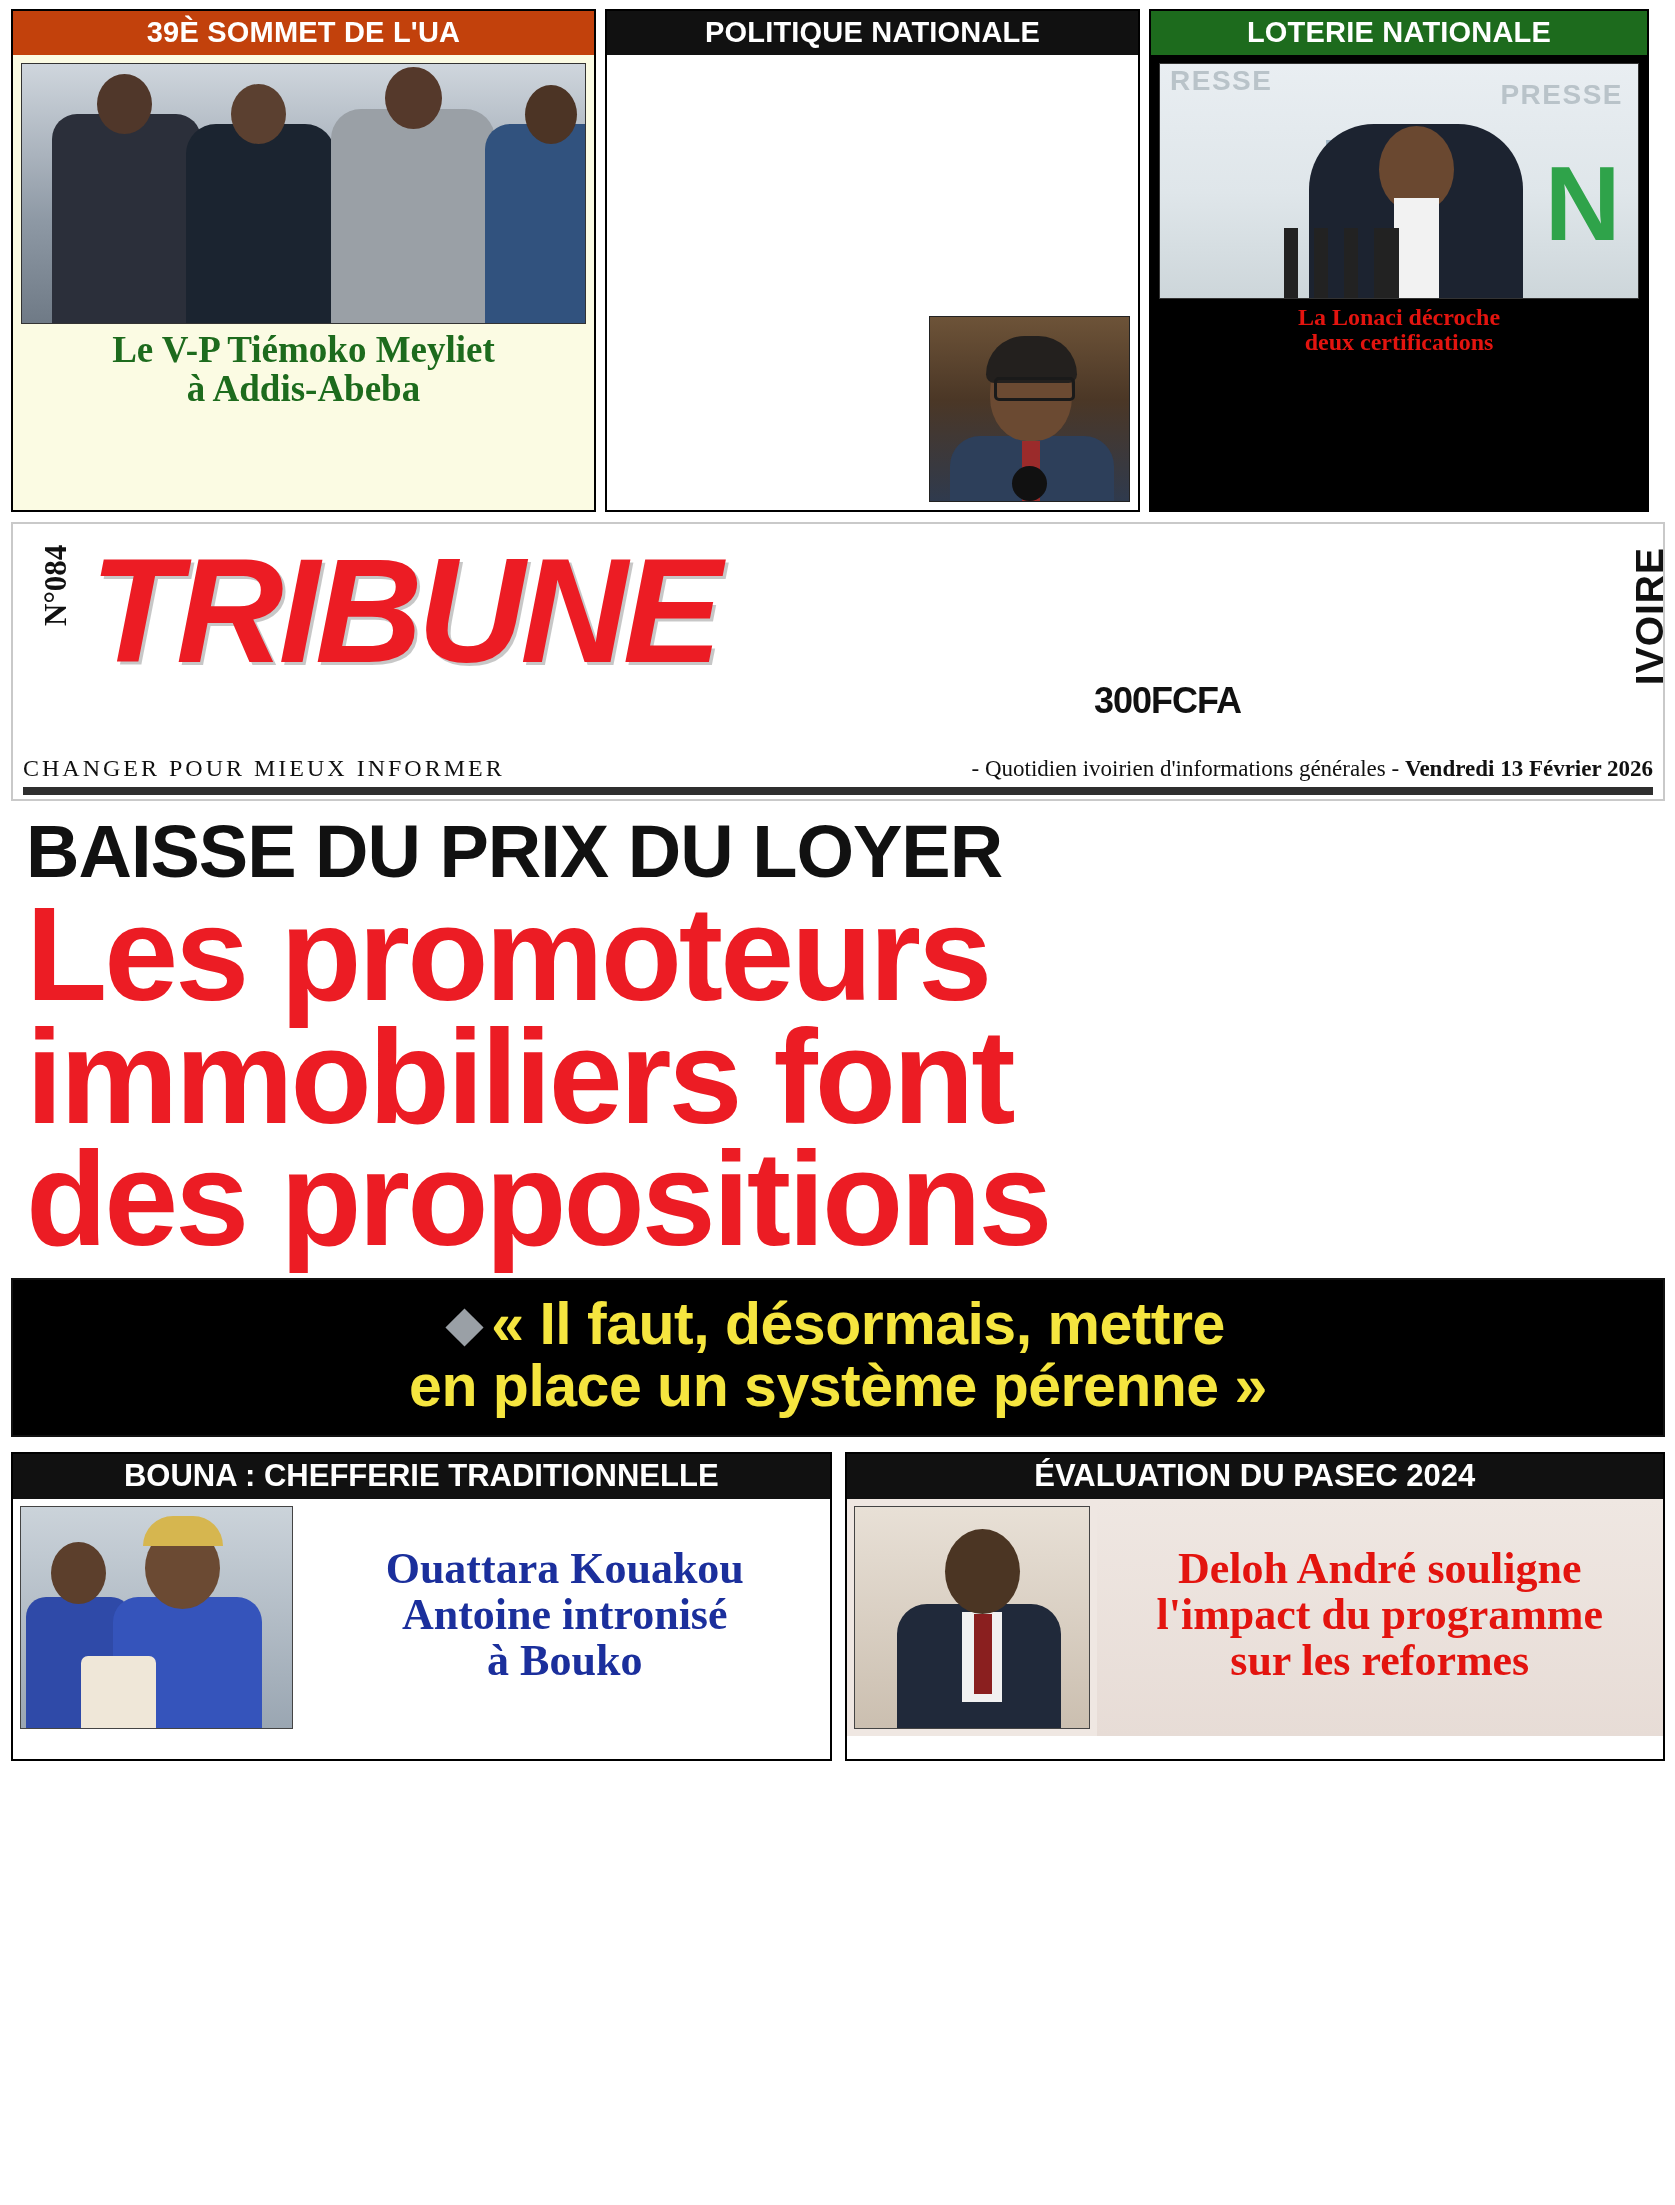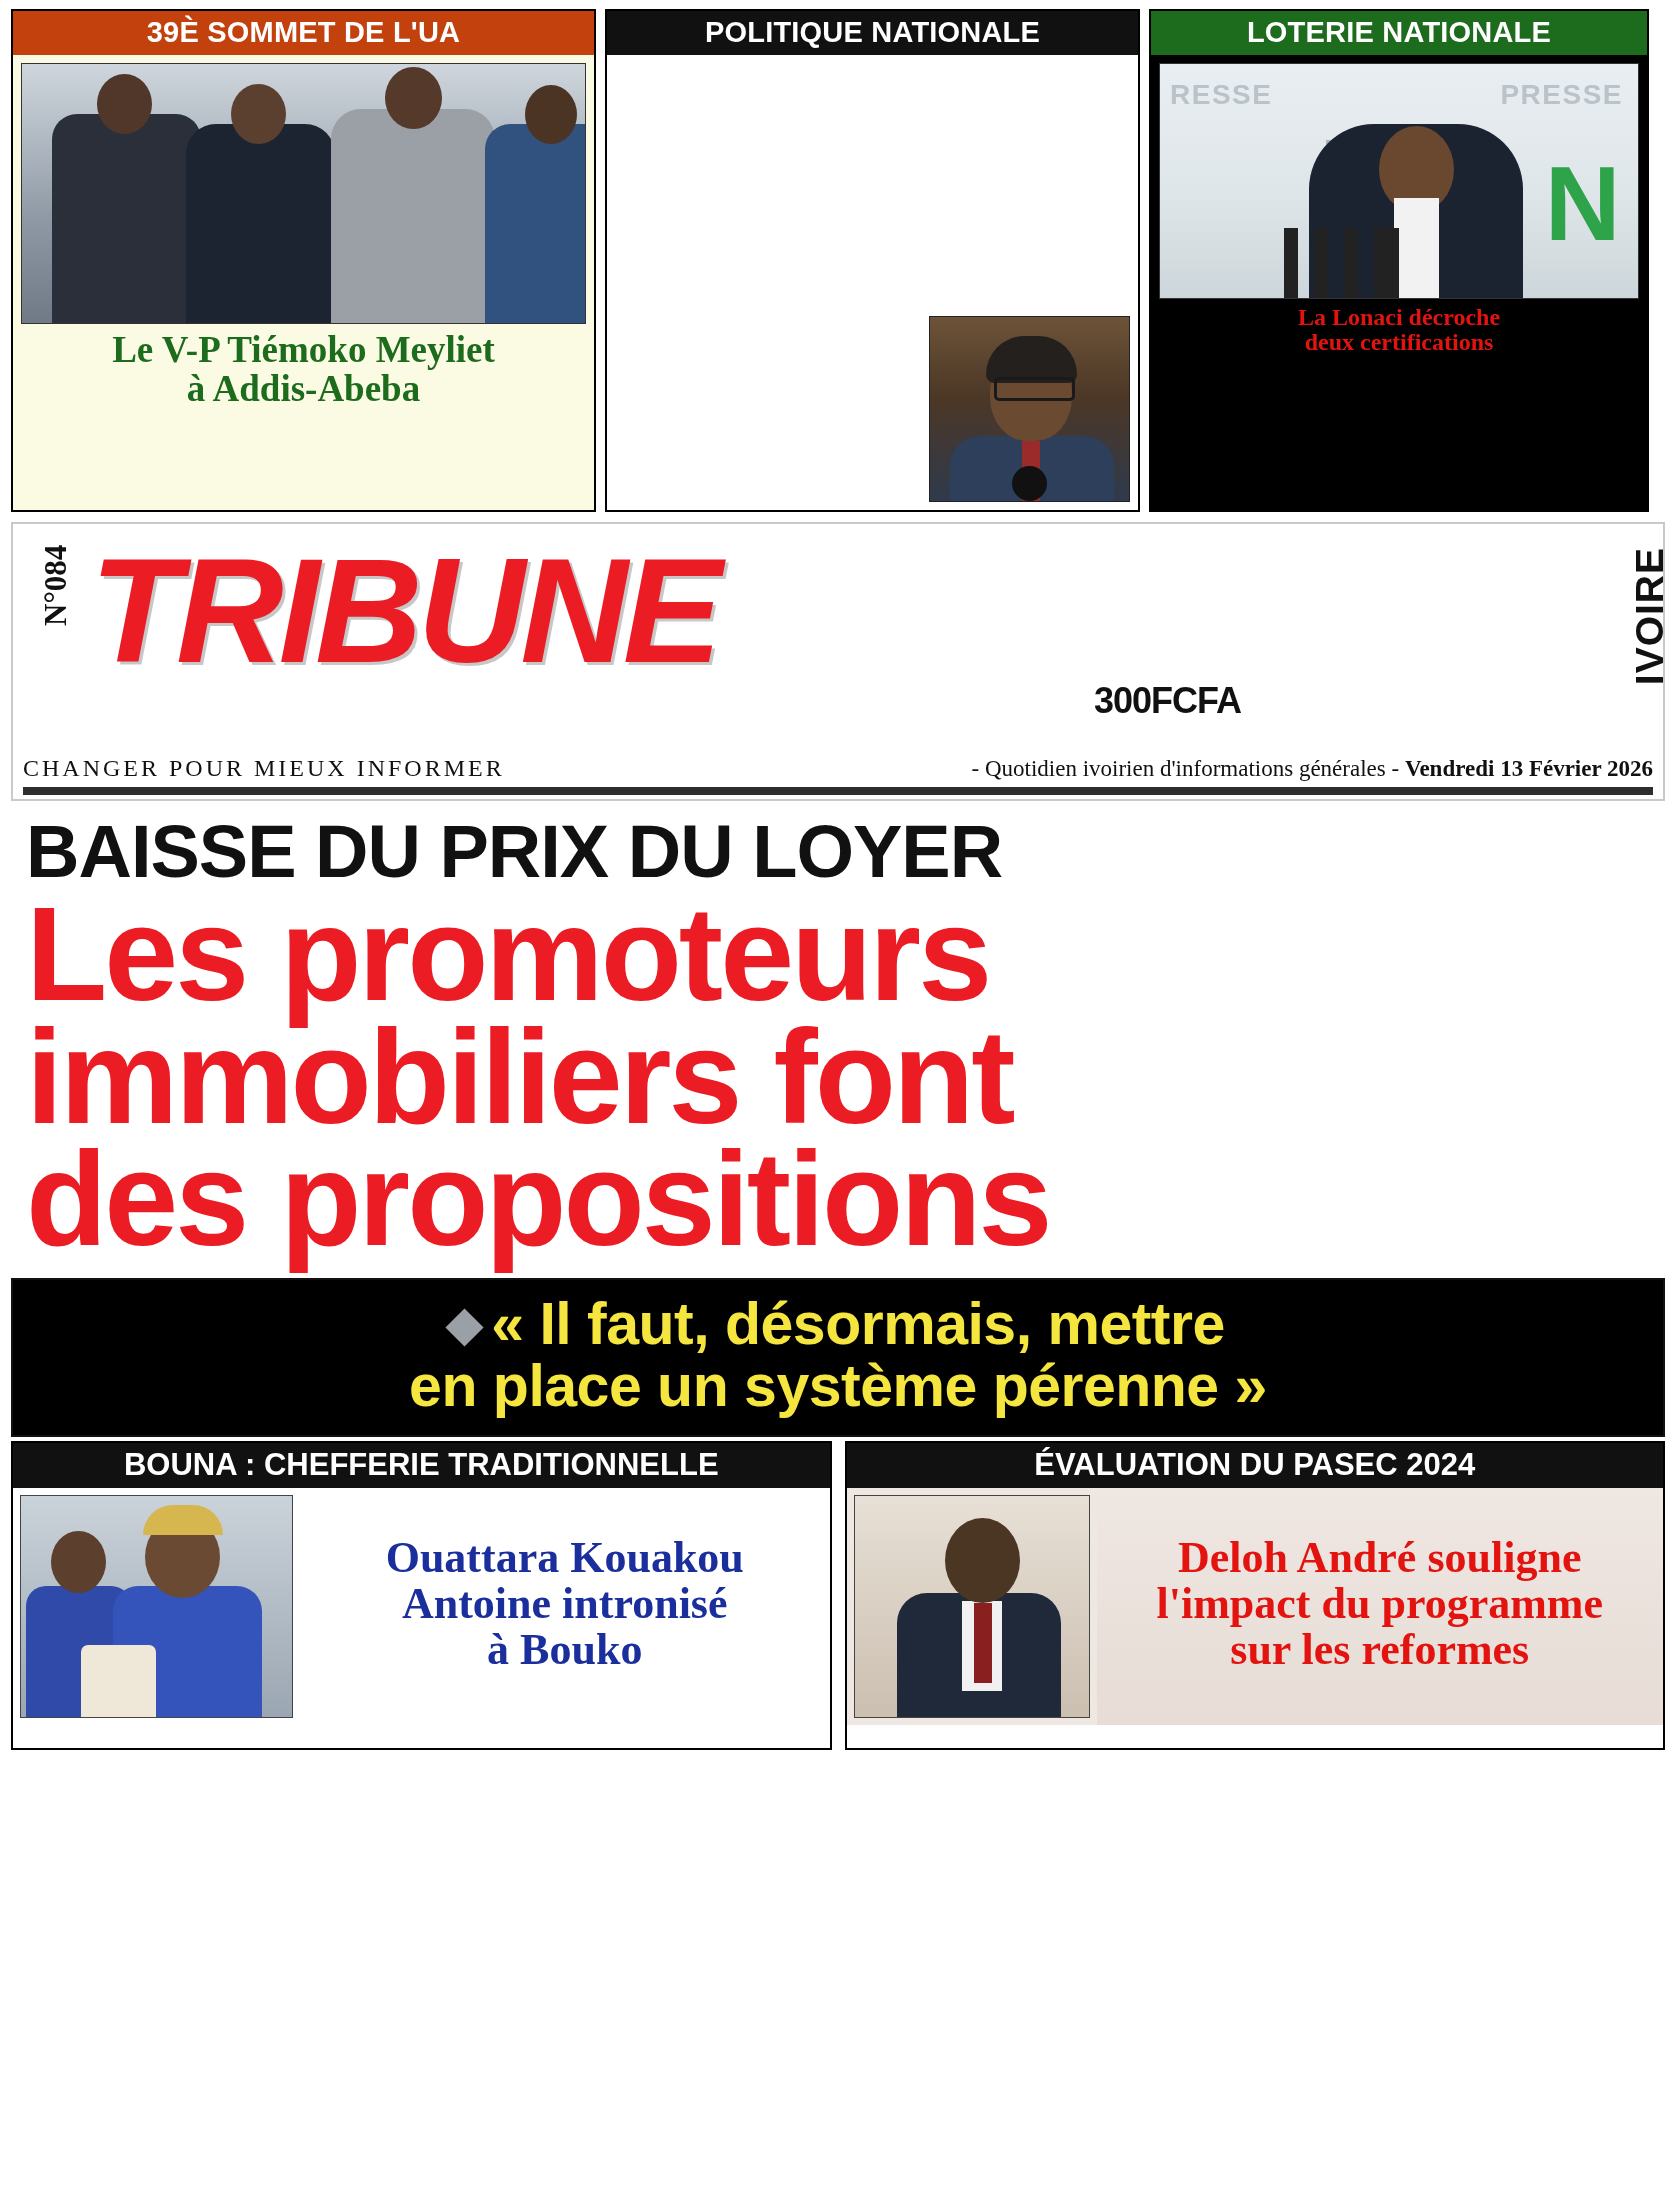--- a/index.html
+++ b/index.html
@@ -66,21 +66,21 @@
   .portrait .face{position:absolute;left:60px;top:27px;width:82px;height:97px;background:#6b4a32;border-radius:50% 50% 45% 45%;}
   .portrait .hair{position:absolute;left:56px;top:19px;width:91px;height:47px;background:#23201e;border-radius:45px 45px 10px 10px;}
   .portrait .glass{position:absolute;left:64px;top:60px;width:75px;height:18px;border:3.5px solid #1a1a1a;border-radius:5px;}
   .portrait .body{position:absolute;left:20px;top:119px;width:164px;height:70px;background:#2d3f5a;border-radius:30px 30px 0 0;}
   .portrait .tie{position:absolute;left:92px;top:124px;width:18px;height:60px;background:#9b2b2b;}
   .portrait .mic{position:absolute;left:82px;top:149px;width:35px;height:35px;background:#111;border-radius:50%;}
 
   
   .ph3{height:234px;margin:8px 8px 0;border:1px solid #333;position:relative;overflow:hidden;
        background:linear-gradient(180deg,#e9eef2 0%,#dfe6ea 55%,#cdd6da 100%);}
-  .ph3 .wm1{position:absolute;left:10px;top:15px;color:#b9c3c9;font-size:28px;font-weight:bold;letter-spacing:1.5px;}
+  .ph3 .wm1{position:absolute;left:10px;top:1px;color:#b9c3c9;font-size:28px;font-weight:bold;letter-spacing:1.5px;}
   .ph3 .wm2{position:absolute;right:15px;top:15px;color:#b9c3c9;font-size:28px;font-weight:bold;letter-spacing:1.5px;}
   .ph3 .wm3{position:absolute;left:164px;top:70px;color:#9fb4c4;font-size:31px;font-weight:bold;}
   .ph3 .bigN{position:absolute;right:17.4px;top:87px;color:#2fa34a;font-size:105px;font-weight:bold;line-height:1;}
   .ph3 .man{position:absolute;left:149px;top:60px;width:214px;height:179px;background:#1c2330;border-radius:65px 65px 0 0;}
   .ph3 .mface{position:absolute;left:219px;top:62px;width:75px;height:87px;background:#6a4830;border-radius:50%;}
   .ph3 .shirt{position:absolute;left:234px;top:134px;width:45px;height:100px;background:#f2f2f2;}
   .ph3 .mics{position:absolute;left:124px;top:164px;width:115px;height:75px;background:linear-gradient(90deg,#222 0 14px,transparent 14px 30px,#222 30px 44px,transparent 44px 60px,#222 60px 74px,transparent 74px 90px,#222 90px 104px);}
 
   .cap3{
     text-align:center;color:#e3140f;font-weight:bold;
@@ -148,21 +148,21 @@
     padding:13px 15px 17px;text-align:center;
   }
   .quotebar .q{
     color:#f5e53f;font-family:"Liberation Sans", sans-serif;font-weight:bold;
     font-size:59px;line-height:1.06;letter-spacing:-0.5px;
   }
   .diamond{display:inline-block;width:27px;height:27px;background:#9aa0a6;
     transform:rotate(45deg);margin-right:13px;vertical-align:middle;}
 
   
-  .botstrip{display:flex;gap:13px;margin-top:4px;height:309px;}
+  .botstrip{display:flex;gap:13px;margin-top:15px;height:309px;}
   .bbox{position:relative;box-sizing:border-box;border:2.5px solid #000;background:#fff;flex:1;}
   .bbanner{
     color:#fff;font-weight:bold;text-align:center;font-size:31px;line-height:1;
     padding:6px 3px 8px;
   }
   .bb1 .bbanner{background:#111;}
   .bb2 .bbanner{background:#111;}
   .bbody{display:flex;height:237px;}
   .bphoto{width:271px;margin:7px;border:1px solid #444;position:relative;overflow:hidden;
     background:linear-gradient(180deg,#cbd3da 0%,#9aa6b2 100%);}

